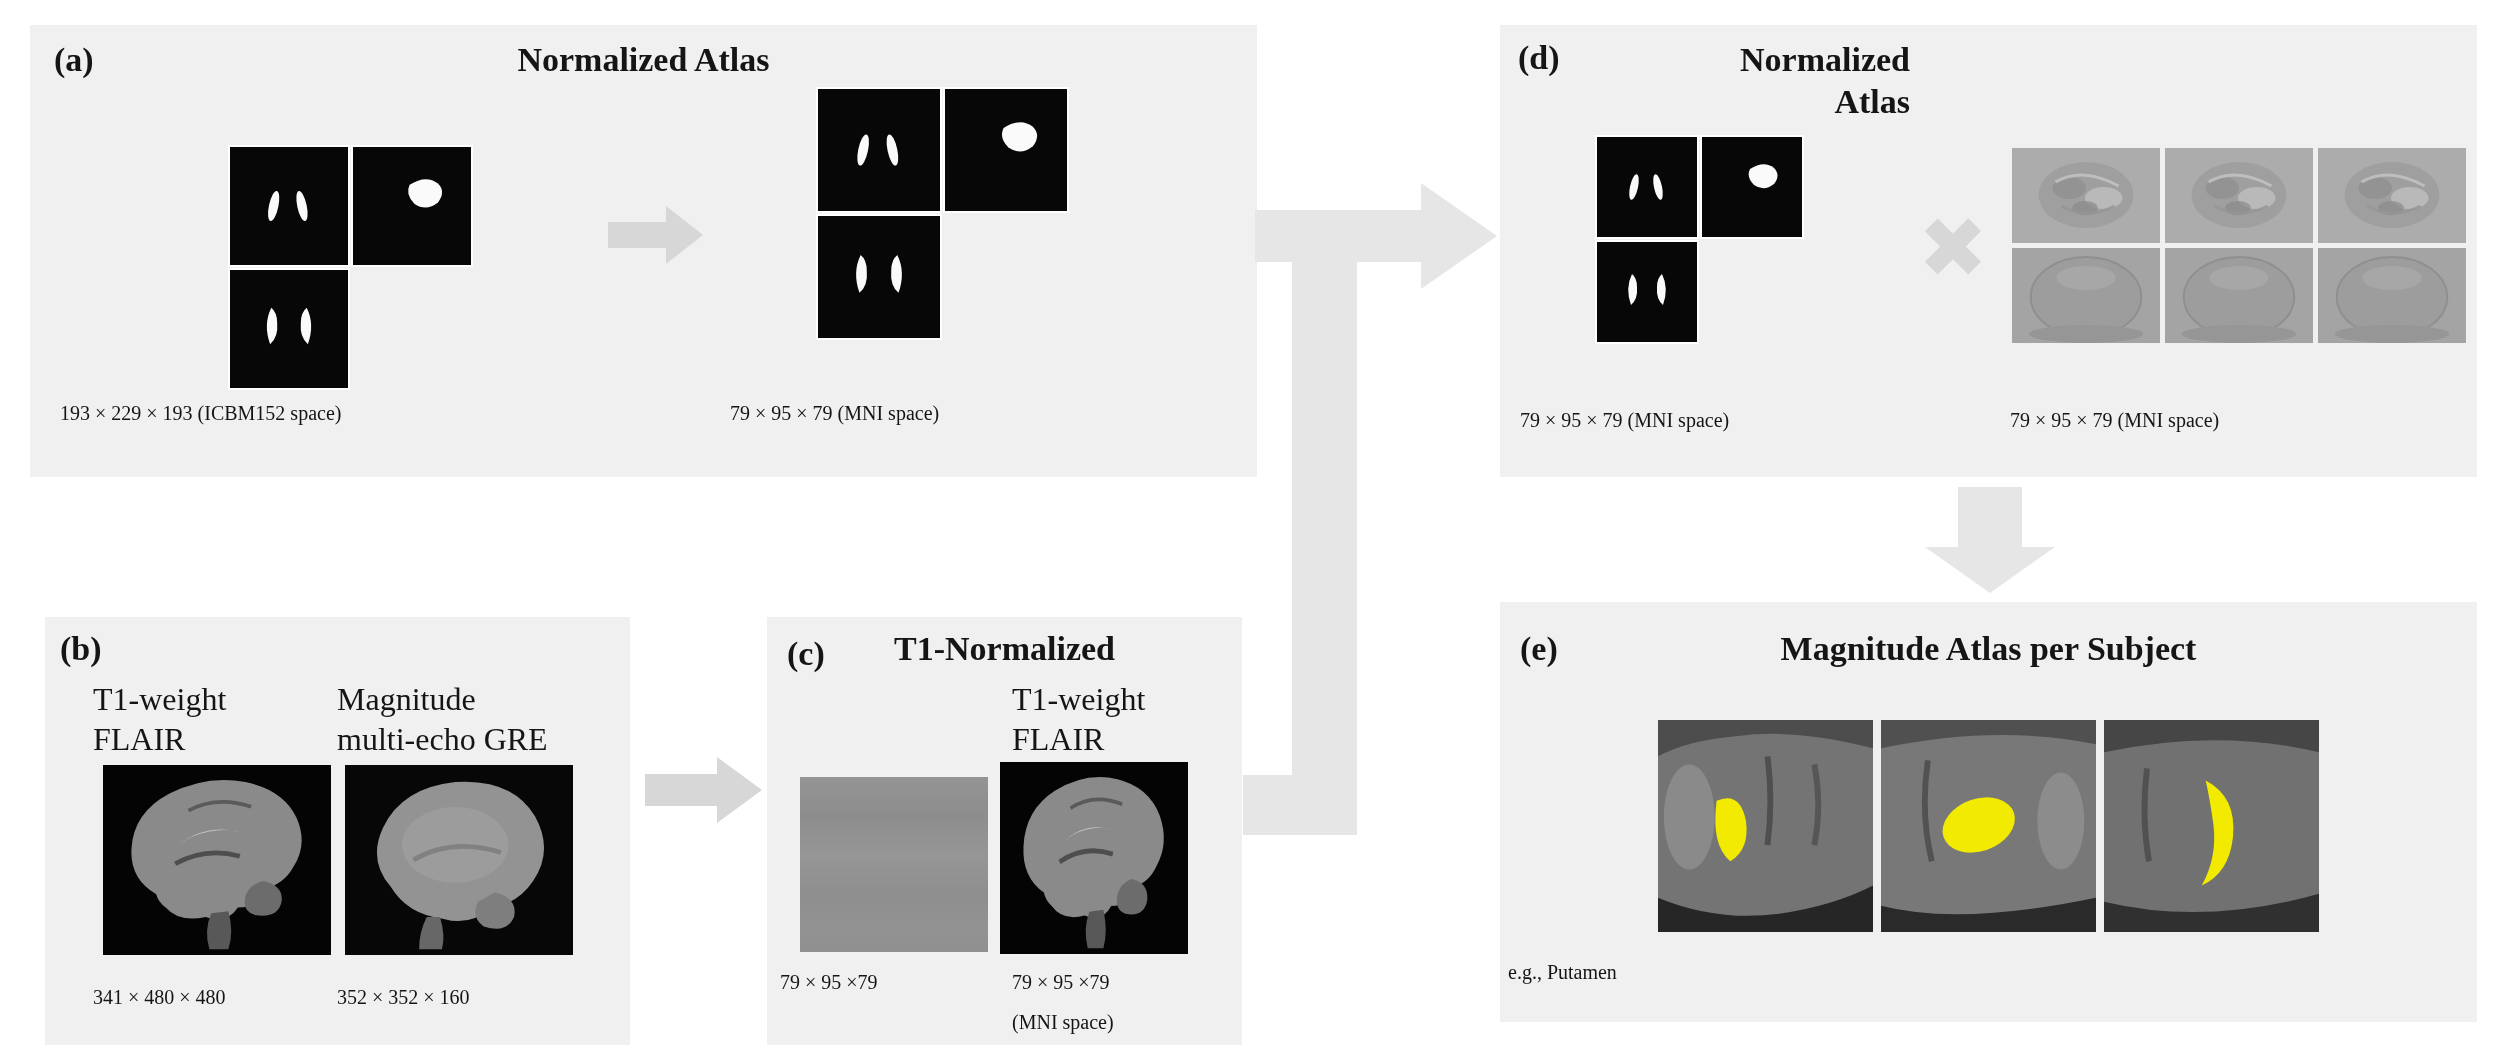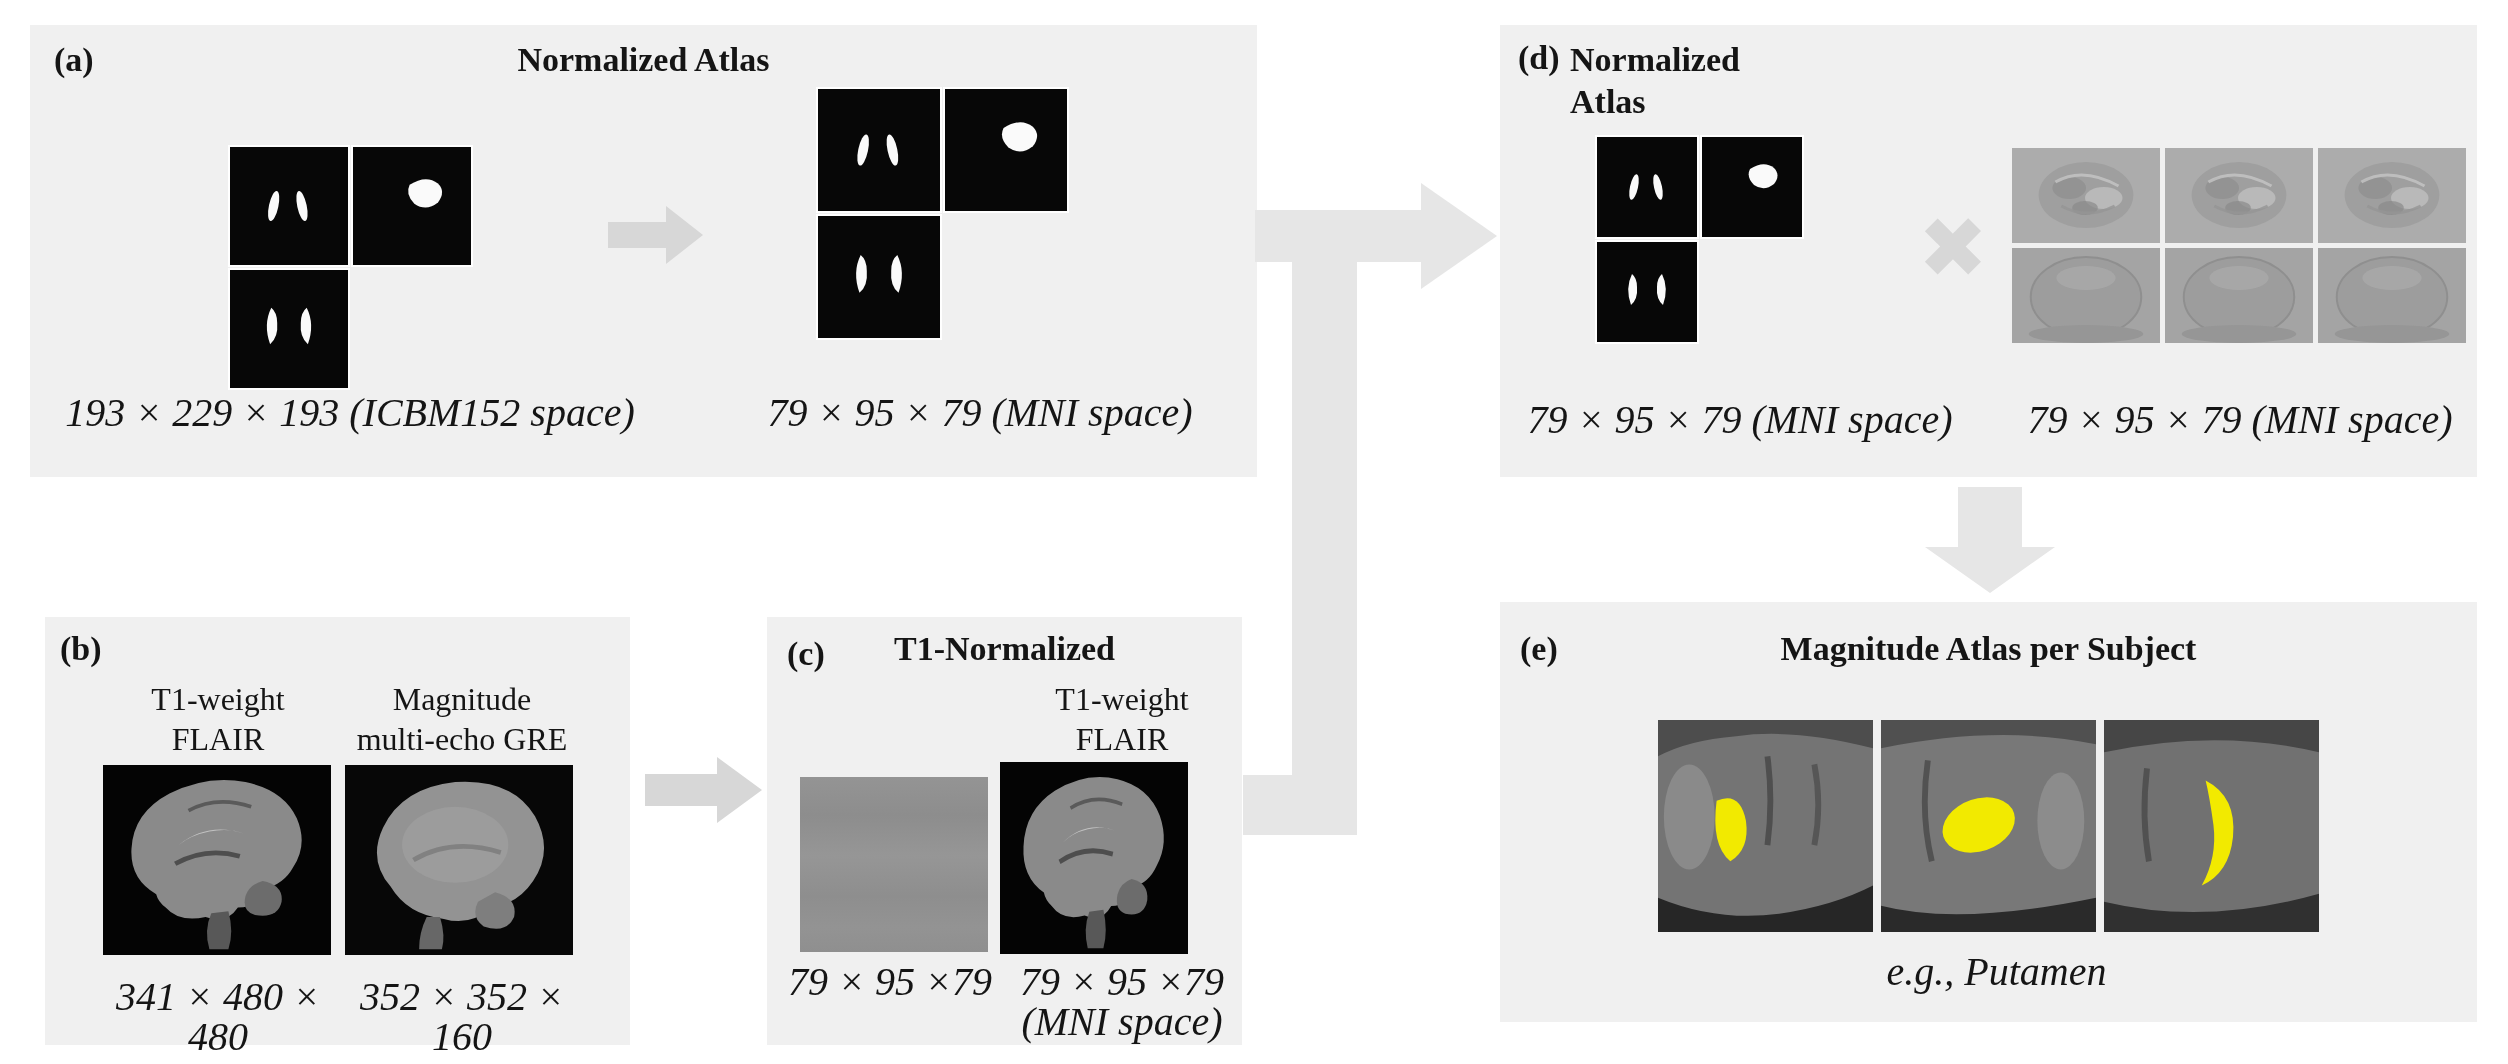--- a/index.html
+++ b/index.html
@@ -5,23 +5,23 @@
   * { margin:0; padding:0; box-sizing:border-box; }
   html,body { background:#fff; }
   body {
     font-family:"Liberation Serif","DejaVu Serif",serif;
     color:var(--text,#151515);
   }
   .canvas { position:relative; width:2508px; height:1064px; background:#fff; overflow:hidden; }
   .panel { position:absolute; background:var(--panel-bg,#f0f0f0); }
   .plabel { position:absolute; font-weight:bold; font-size:34px; }
   .ptitle { position:absolute; left:0; right:0; text-align:center; font-weight:bold; font-size:34px; }
-  .ptitle2 { position:absolute; text-align:left; font-weight:bold; font-size:34px; line-height:42px; white-space:pre-line; }
-  .cap { position:absolute; font-size:40px; text-align:center; line-height:40px;font-style:italic; }
-  .collab { position:absolute; font-size:32px; text-align:center; line-height:40px; white-space:pre-line; }
+  .ptitle2 { position:absolute; text-align:right; font-weight:bold; font-size:34px; line-height:42px; white-space:pre-line; }
+  .cap { position:absolute; font-size:20px; line-height:40px; }
+  .collab { position:absolute; font-size:32px; text-align:left; line-height:40px; white-space:pre-line; }
   .ml { white-space:pre-line; }
   .atlas-group { position:absolute; display:grid; gap:5px; }
   .ag-118 { grid-template-columns:repeat(2,118px); grid-auto-rows:118px; }
   .ag-118 .tile { width:118px; height:118px; }
   .ag-122 { grid-template-columns:repeat(2,122px); grid-auto-rows:122px; }
   .ag-122 .tile { width:122px; height:122px; }
   .ag-100 { grid-template-columns:repeat(2,100px); grid-auto-rows:100px; }
   .ag-100 .tile { width:100px; height:100px; }
   .tile { display:block; background:#060606; outline:2px solid #ffffff; }
   .img { position:absolute; display:block; }

